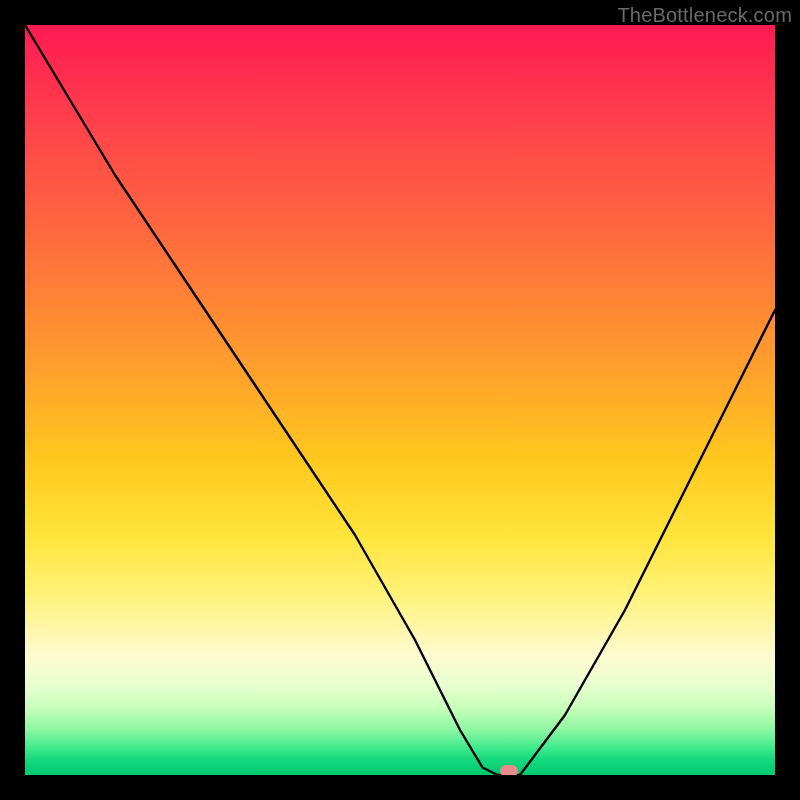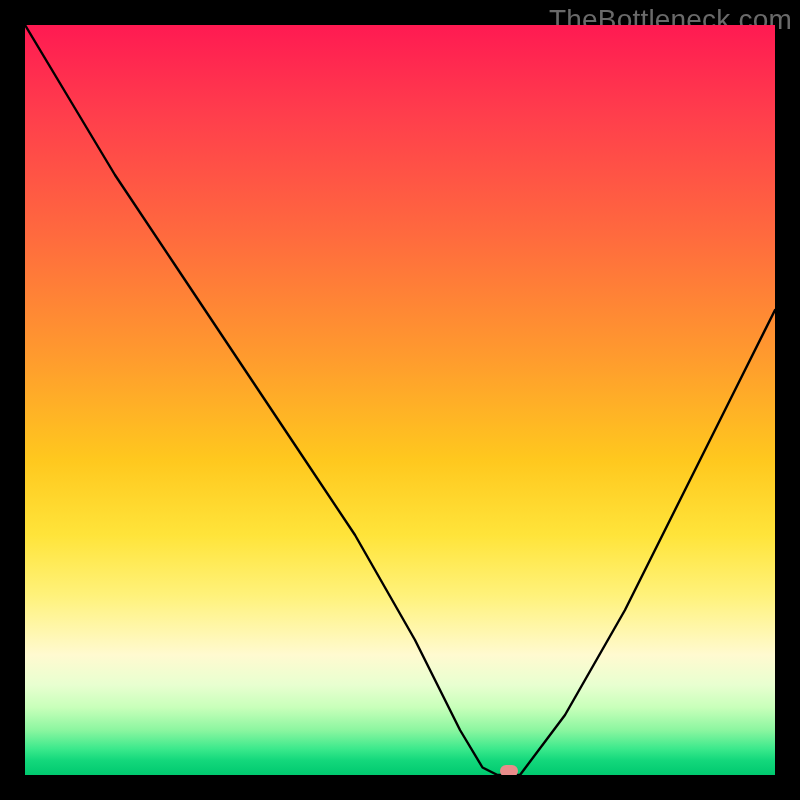--- a/index.html
+++ b/index.html
@@ -59,21 +59,21 @@
   .marker {
     position: absolute;
     background: #e98b8a;
     border-radius: 8px;
   }
   .watermark {
     position: absolute;
     top: 4px;
     right: 8px;
     color: #6a6a6a;
-    font-size: 28px;
+    font-size: 20px;
     letter-spacing: 0.2px;
     user-select: none;
   }
 </style>
 </head>
 <body>
 
 <div class="stage">
 
   <div class="watermark">TheBottleneck.com</div>

